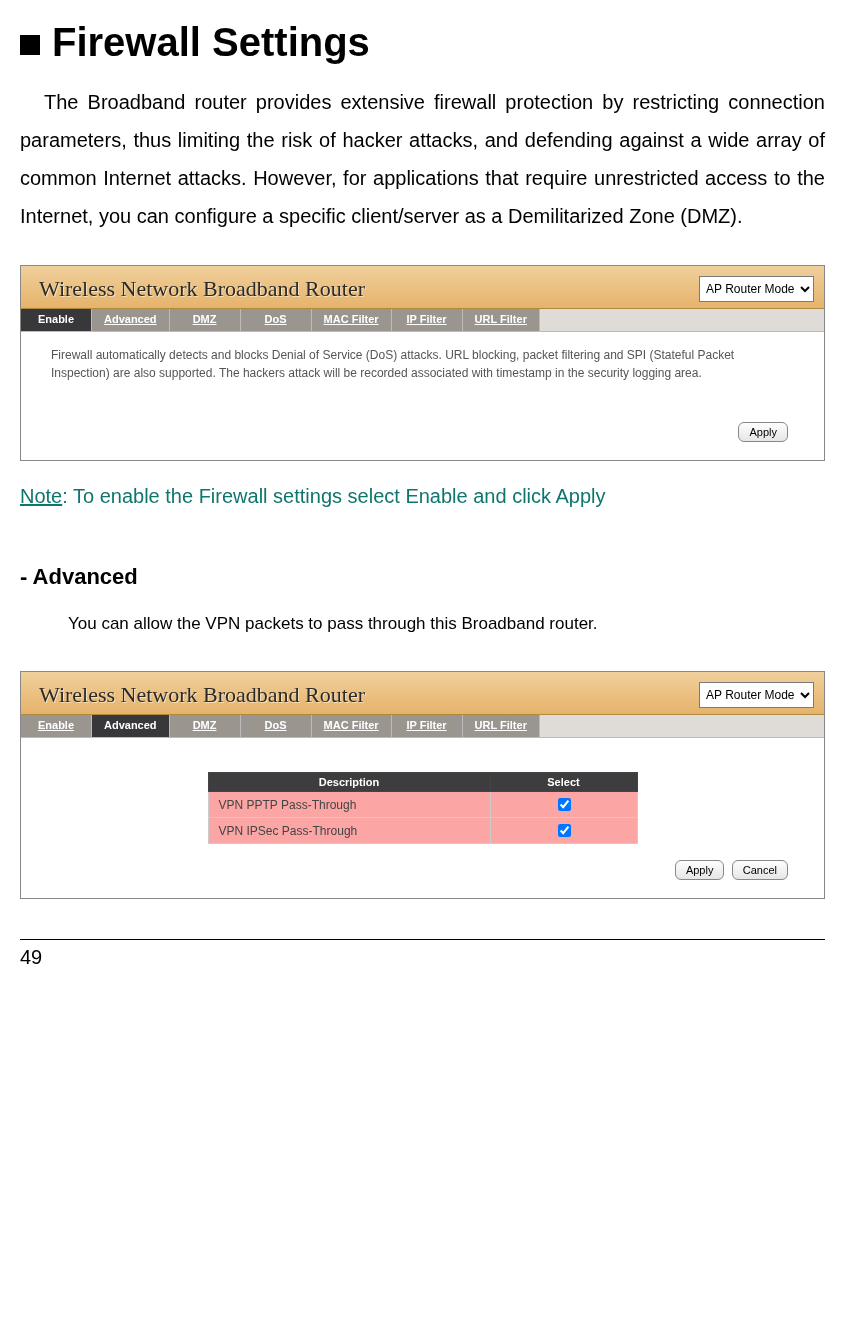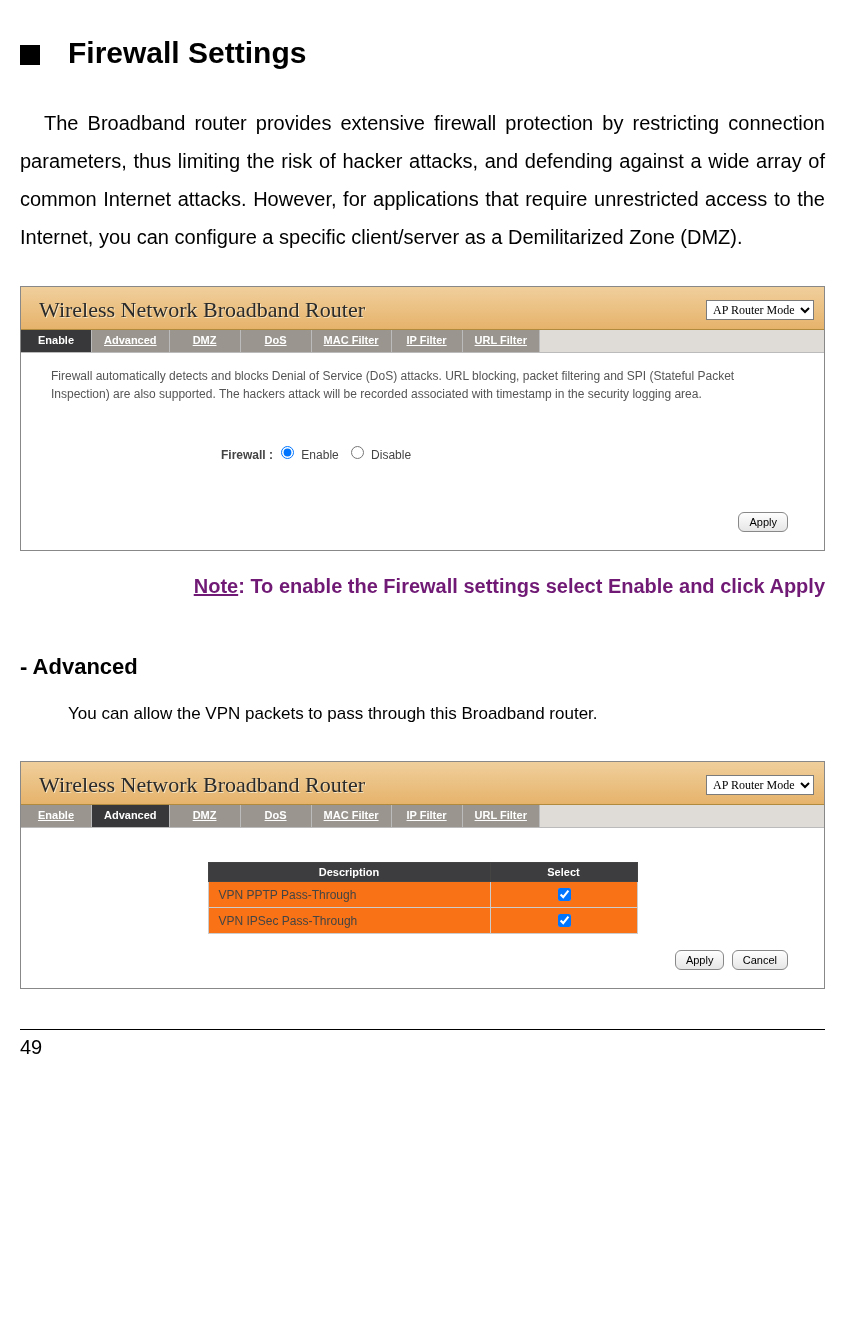--- a/index.html
+++ b/index.html
@@ -16,23 +16,23 @@
     margin: 0 0 18px 0;
   }
   .bullet-sq {
     width: 20px;
     height: 20px;
     background: #000;
     margin-right: 12px;
     margin-top: 4px;
   }
   h1.heading-text {
-    font-size: 30px;
-    font-weight: bold;
-    margin: 16px;
+    font-size: 40px;
+    font-weight: bold;
+    margin: 0;
     color: #000;
   }
   p.intro {
     font-size: 20px;
     line-height: 1.9;
     text-align: justify;
     text-indent: 24px;
     margin: 0 0 30px 0;
   }
   .router-panel {
@@ -50,25 +50,25 @@
     border-bottom: 1px solid #b28a3d;
     gap: 20px;
   }
   .router-title {
     font-family: Georgia, "Times New Roman", serif;
     font-size: 22px;
     color: #2a2a2a;
     text-shadow: 1px 1px 0 #f5e3c0;
   }
   .mode-select {
-    font-family: Liberation Serif, serif;
+    font-family: Liberation Sans, sans-serif;
     font-size: 12px;
     background: #fff;
     border: 1px solid #7b7b7b;
-    height: 20px;
+    height: 26px;
     padding: 0 2px;
   }
   .tabbar {
     background: #dfdcd7;
     display: flex;
     border-bottom: 1px solid #bbb;
     padding: 0;
     height: 22px;
   }
   .tab {
@@ -118,23 +118,23 @@
     font-family: Tahoma, Verdana, sans-serif;
     font-size: 11px;
     background: linear-gradient(#fefefe, #e6e6e6);
     border: 1px solid #888;
     border-radius: 6px;
     padding: 3px 10px;
     cursor: pointer;
     margin-left: 4px;
   }
   .note-line {
-    text-align: right;
-    font-weight: bold;
-    color: #701a75;
+    text-align: left;
+    font-weight: normal;
+    color: #0f766e;
     font-size: 20px;
     margin: 24px 0 56px 0;
   }
   .note-line .note-word {
     text-decoration: underline;
   }
   h2.sub-heading {
     font-size: 22px;
     font-weight: bold;
     margin: 0 0 20px 0;
@@ -157,21 +157,21 @@
   }
   table.vpn-table th {
     background: #3d3d3f;
     color: #fff;
     font-weight: bold;
     padding: 3px 8px;
     border: 1px solid #444;
     font-size: 11px;
   }
   table.vpn-table td {
-    background: #f97316;
+    background: #fca5a5;
     border: 1px solid #ccc;
     padding: 3px 10px;
     color: #444;
   }
   table.vpn-table td.sel {
     text-align: center;
   }
   .page-rule {
     border: none;
     border-top: 1px solid #000;
@@ -203,25 +203,20 @@
       <div class="tab active">Enable</div>
       <div class="tab">Advanced</div>
       <div class="tab">DMZ</div>
       <div class="tab">DoS</div>
       <div class="tab">MAC Filter</div>
       <div class="tab">IP Filter</div>
       <div class="tab">URL Filter</div>
     </div>
   <div class="panel-body">
     <div class="desc-text">Firewall automatically detects and blocks Denial of Service (DoS) attacks. URL blocking, packet filtering and SPI (Stateful Packet Inspection) are also supported. The hackers attack will be recorded associated with timestamp in the security logging area.</div>
-    <div class="firewall-row">
-      <span>Firewall :</span>
-      <input type="radio" name="fw" checked="" style=""><label>Enable</label>
-      <input type="radio" name="fw" style=""><label>Disable</label>
-    </div>
     <div class="btnbar">
       <button class="os-btn">Apply</button>
     </div>
   </div>
 </div>
 
 <div class="note-line">
   <span class="note-word">Note</span><span>: To enable the Firewall settings select Enable and click Apply</span>
 </div>
 

